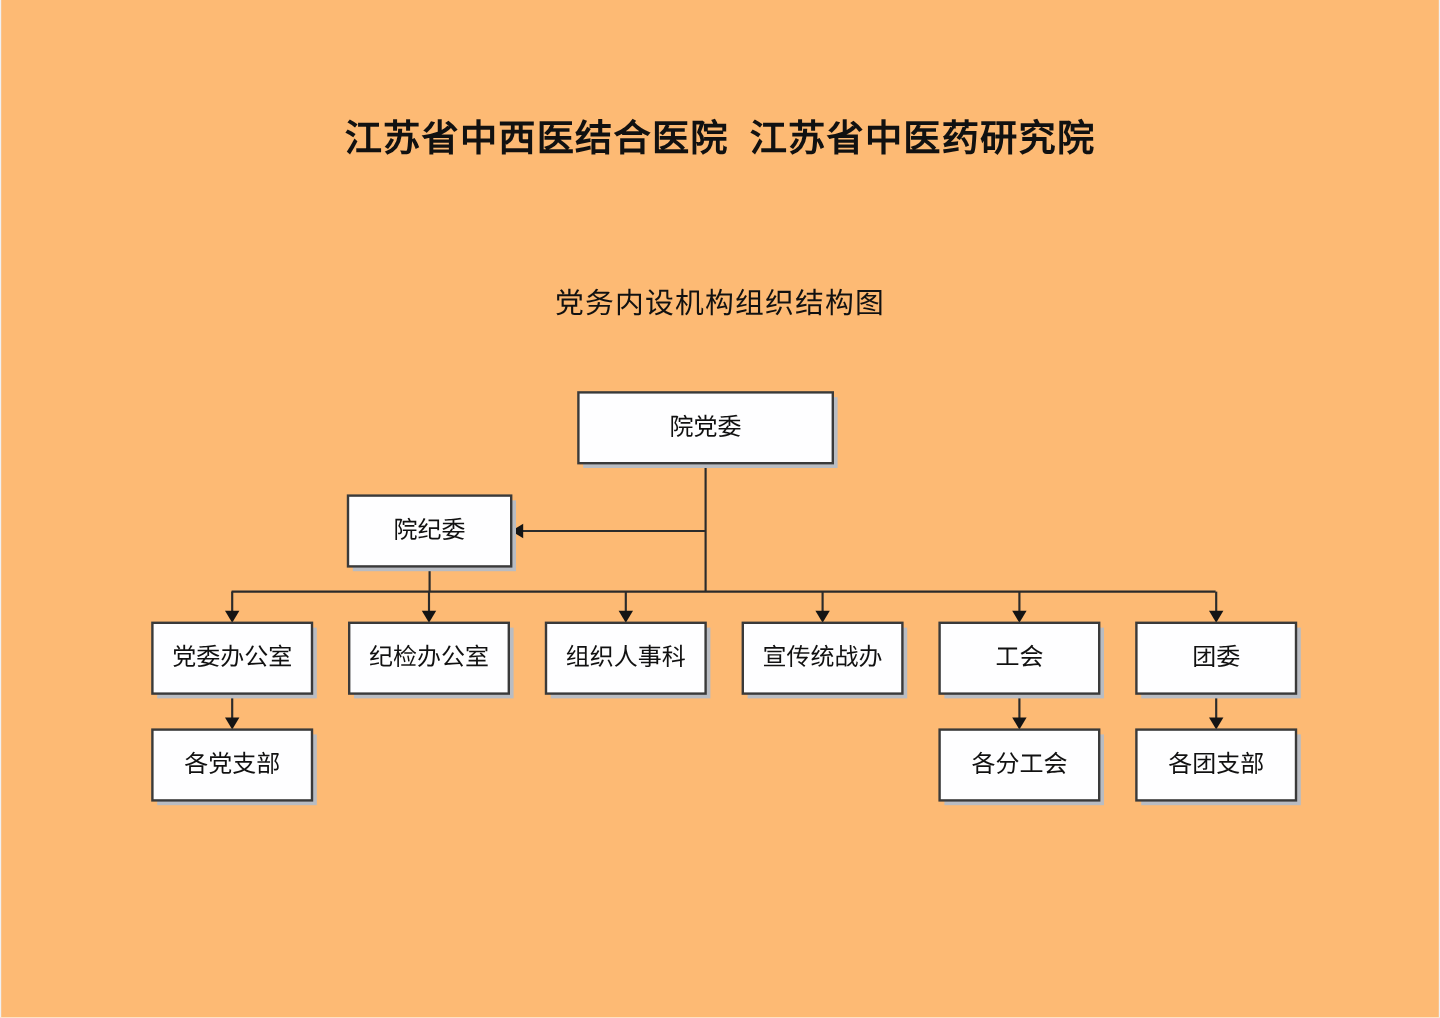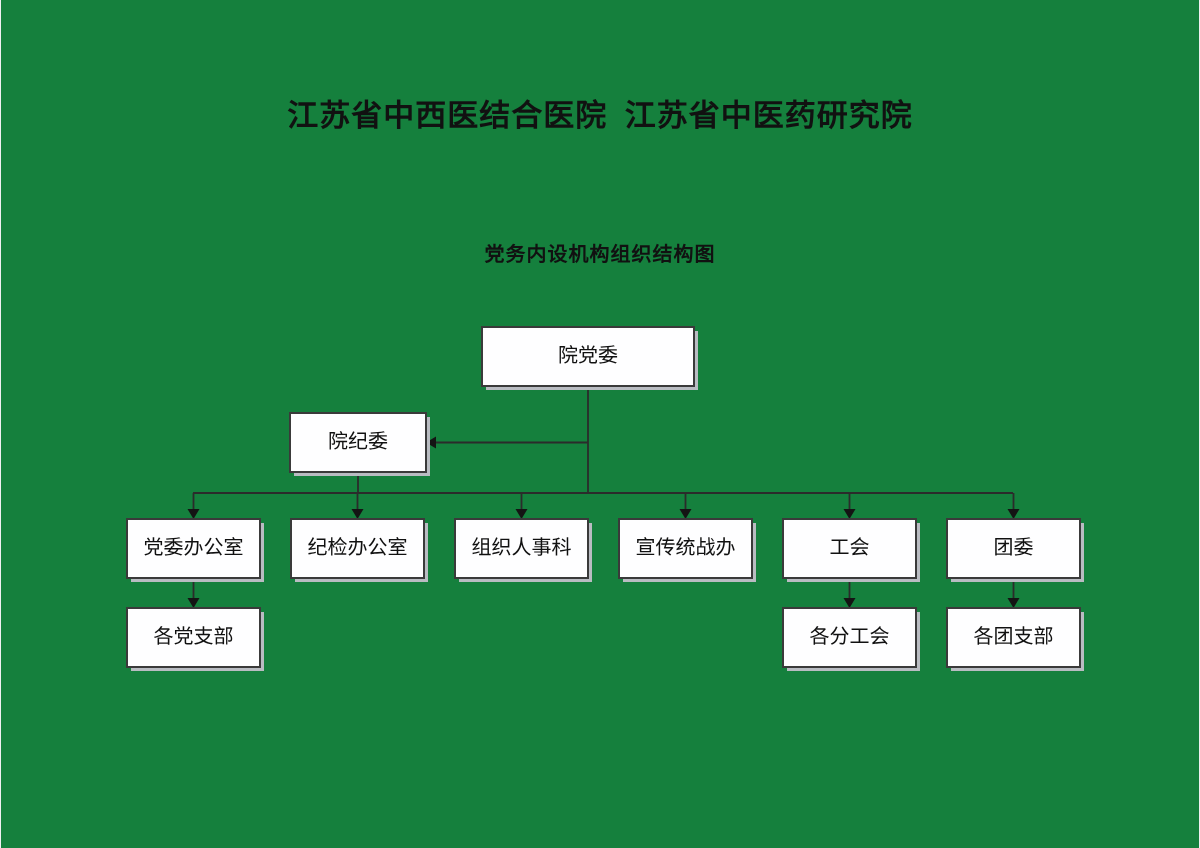--- a/index.html
+++ b/index.html
@@ -12,21 +12,21 @@
     width: 1200px;
     height: 848px;
     position: relative;
     font-family: "Liberation Serif", "DejaVu Serif", serif;
     color: #000000;
     overflow: hidden;
   }
   .page {
     position: absolute;
     inset: 0;
-    background: #15803d;
+    background: #fdba74;
     border-left: 1px solid #f0f0f2;
     border-right: 1px solid #f0f0f2;
     box-sizing: border-box;
   }
   .titles {
     position: absolute;
     left: 0;
     right: 0;
     top: 92px;
     text-align: center;
@@ -39,22 +39,22 @@
     letter-spacing: 1px;
     white-space: pre;
     color: #111111;
   }
   .subtitle {
     position: absolute;
     left: 0;
     right: 0;
     top: 237px;
     text-align: center;
-    font-size: 20px;
-    font-weight: bold;
+    font-size: 24px;
+    font-weight: normal;
     line-height: 34px;
     letter-spacing: 1px;
     color: #111111;
     user-select: none;
   }
   .chart-area {
     position: absolute;
     left: 0;
     top: 0;
     width: 1200px;

